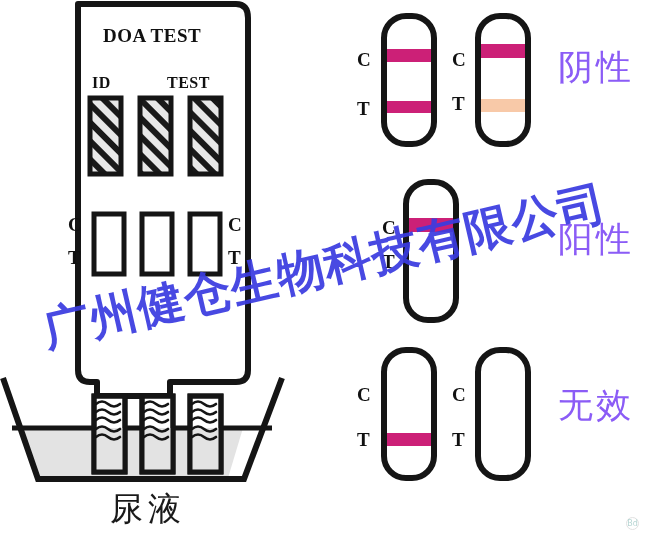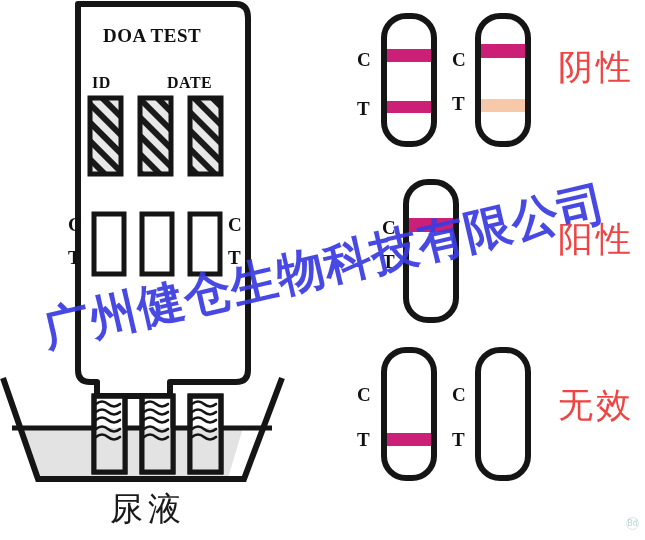--- a/index.html
+++ b/index.html
@@ -48,21 +48,21 @@
   }
   .ct-letter {
     font-size: 19px;
     font-family: "Liberation Serif", "DejaVu Serif", serif;
     font-weight: bold;
   }
   .cn-result {
     font-size: 35px;
     font-family: "DejaVu Sans", "Liberation Sans", sans-serif;
     font-weight: 400;
-    color: #ef4444;
+    color: #8b5cf6;
     letter-spacing: 3px;
   }
   .cn-urine {
     font-size: 33px;
     font-family: "DejaVu Sans", "Liberation Sans", sans-serif;
     color: #1a1a1a;
     letter-spacing: 5px;
   }
   
   #watermark {
@@ -212,21 +212,21 @@
       <rect x="384" y="350" width="50" height="128" rx="22" ry="22" fill="#ffffff" stroke="#151515" stroke-width="6"></rect>
       <rect x="387" y="433" width="44" height="13" fill="#cc2077"></rect>
 
       <rect x="478" y="350" width="50" height="128" rx="22" ry="22" fill="#ffffff" stroke="#151515" stroke-width="6"></rect>
     </g>
   </svg>
 
   <div class="txt serif-bold title-doa" style="left:103px; top:26px;">DOA TEST</div>
 
   <div class="txt serif-bold lbl-id" style="left:92px; top:75px;">ID</div>
-  <div class="txt serif-bold lbl-date" style="left:167px; top:75px;">DATE</div>
+  <div class="txt serif-bold lbl-date" style="left:167px; top:75px;">TEST</div>
 
   <div class="txt ct-letter" style="left:68px; top:215px;">C</div>
   <div class="txt ct-letter" style="left:68px; top:248px;">T</div>
 
   <div class="txt ct-letter" style="left:228px; top:215px;">C</div>
   <div class="txt ct-letter" style="left:228px; top:248px;">T</div>
 
   <div class="txt ct-letter" style="left:357px; top:50px;">C</div>
   <div class="txt ct-letter" style="left:357px; top:99px;">T</div>
   <div class="txt ct-letter" style="left:452px; top:50px;">C</div>

